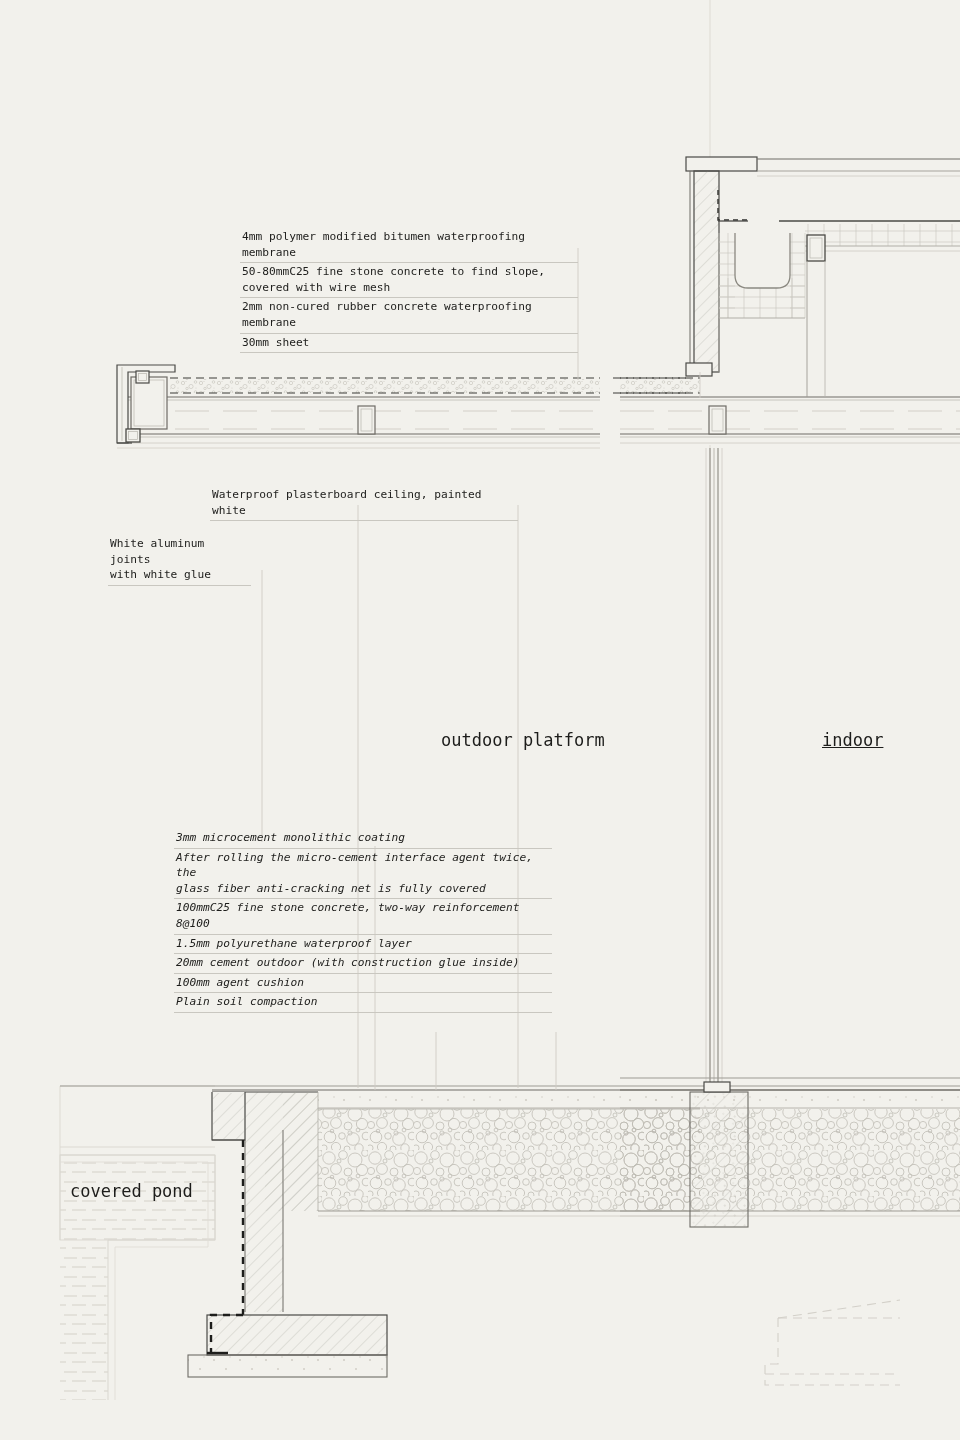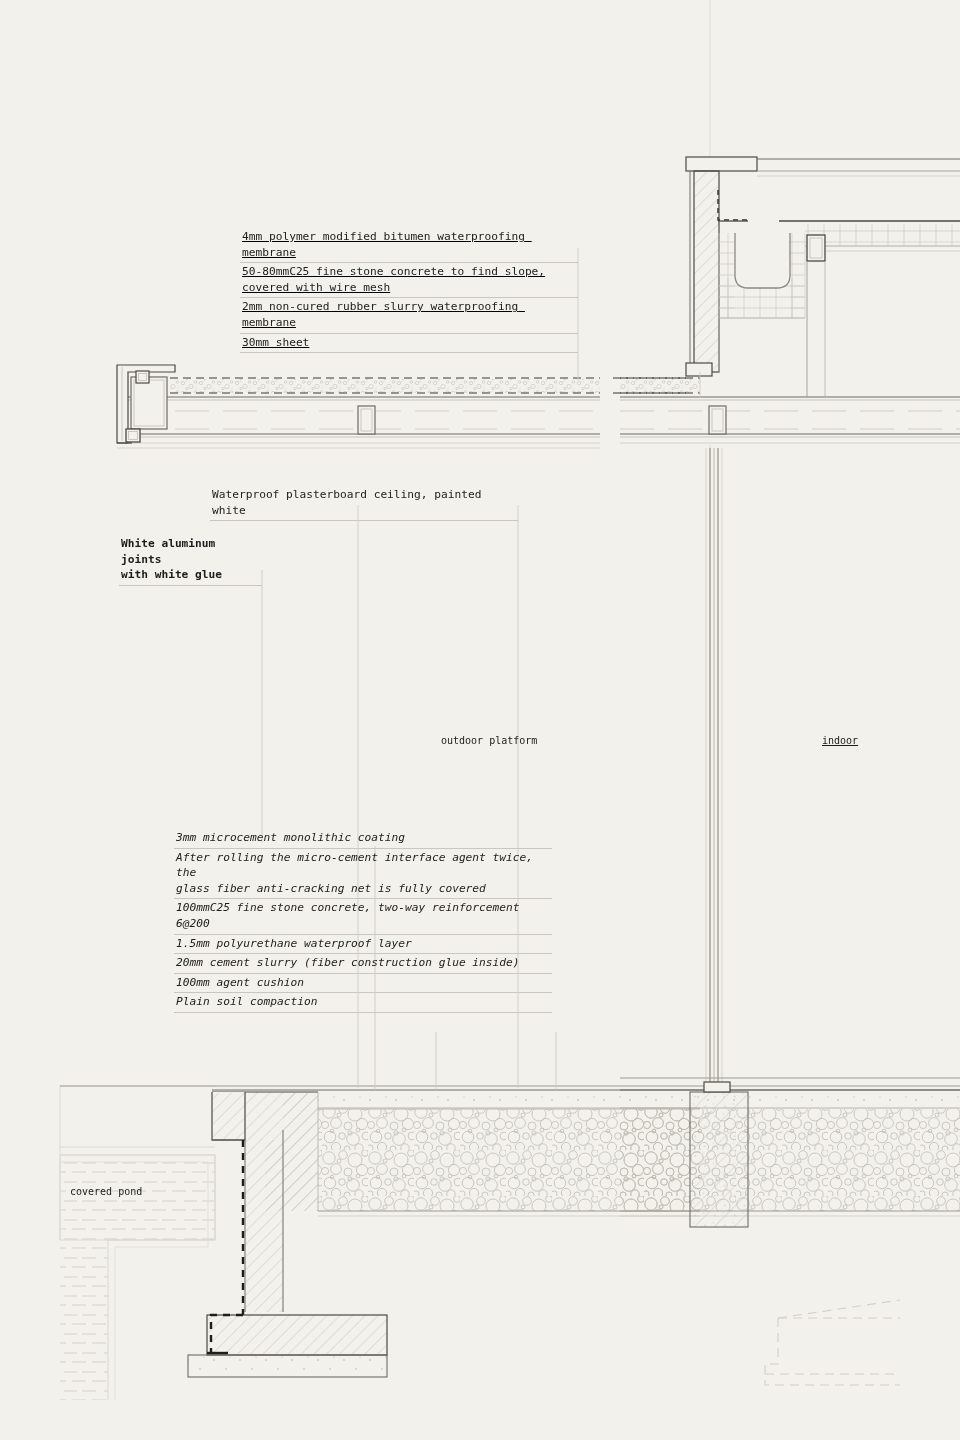--- a/index.html
+++ b/index.html
@@ -16,21 +16,21 @@
     position:relative;
     border-bottom:1px solid #c9c7c0;
     padding:1px 0 2px 2px;
     font-size:11.2px;
     line-height:15.6px;
     color:#1d1d1b;
     white-space:pre-wrap;
   }
   .plain-label{
     position:absolute;
-    font-size:10px;
+    font-size:17px;
     line-height:15.6px;
     color:#1d1d1b;
     white-space:pre;
   }
 </style>
 </head>
 <body>
 
 <div id="stage">
 
@@ -304,44 +304,44 @@
       <line x1="262" y1="570" x2="262" y2="842"></line>
 
       <line x1="375" y1="846" x2="375" y2="1090"></line>
       <line x1="556" y1="1032" x2="556" y2="1090"></line>
       <line x1="436" y1="1032" x2="436" y2="1090"></line>
     </g>
 
   </g>
 </svg>
 
-<div class="anno-block" style="left:240px;top:228px;width:338px;text-decoration:underline;">
+<div class="anno-block" style="left:240px;top:228px;width:338px;">
   <div class="anno-row">4mm polymer modified bitumen waterproofing membrane</div>
   <div class="anno-row">50-80mmC25 fine stone concrete to find slope,
 covered with wire mesh</div>
-  <div class="anno-row">2mm non-cured rubber slurry waterproofing membrane</div>
+  <div class="anno-row">2mm non-cured rubber concrete waterproofing membrane</div>
   <div class="anno-row">30mm sheet</div>
 </div>
 
 <div class="anno-block" style="left:210px;top:486px;width:308px;">
   <div class="anno-row">Waterproof plasterboard ceiling, painted white</div>
 </div>
 
-<div class="anno-block" style="left:119px;top:535px;width:143px;font-weight:bold;">
+<div class="anno-block" style="left:108px;top:535px;width:143px;">
   <div class="anno-row">White aluminum joints
 with white glue</div>
 </div>
 
 <div class="anno-block" style="left:174px;top:829px;width:378px;font-style:italic;">
   <div class="anno-row">3mm microcement monolithic coating</div>
   <div class="anno-row">After rolling the micro-cement interface agent twice, the
 glass fiber anti-cracking net is fully covered</div>
-  <div class="anno-row">100mmC25 fine stone concrete, two-way reinforcement 6@200</div>
+  <div class="anno-row">100mmC25 fine stone concrete, two-way reinforcement 8@100</div>
   <div class="anno-row">1.5mm polyurethane waterproof layer</div>
-  <div class="anno-row">20mm cement slurry (fiber construction glue inside)</div>
+  <div class="anno-row">20mm cement outdoor (with construction glue inside)</div>
   <div class="anno-row">100mm agent cushion</div>
   <div class="anno-row">Plain soil compaction</div>
 </div>
 
 <div class="plain-label" style="left:441px;top:733px;">outdoor platform</div>
 
 <div class="plain-label" style="left:822px;top:733px;text-decoration:underline;">indoor</div>
 
 <div class="plain-label" style="left:70px;top:1184px;">covered pond</div>
 

